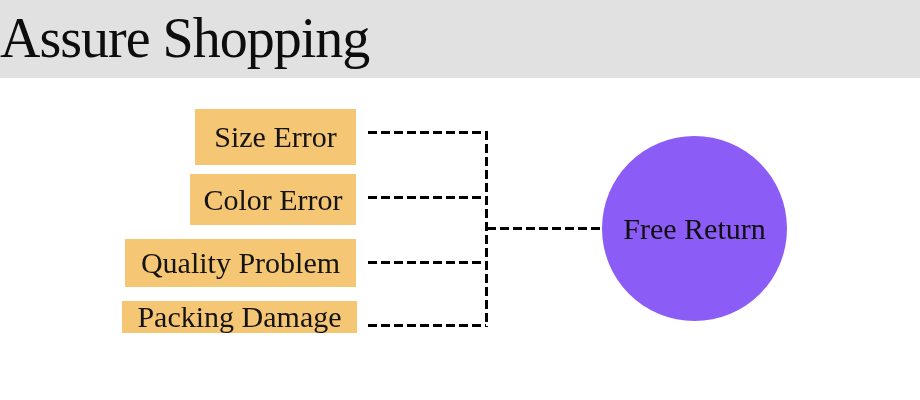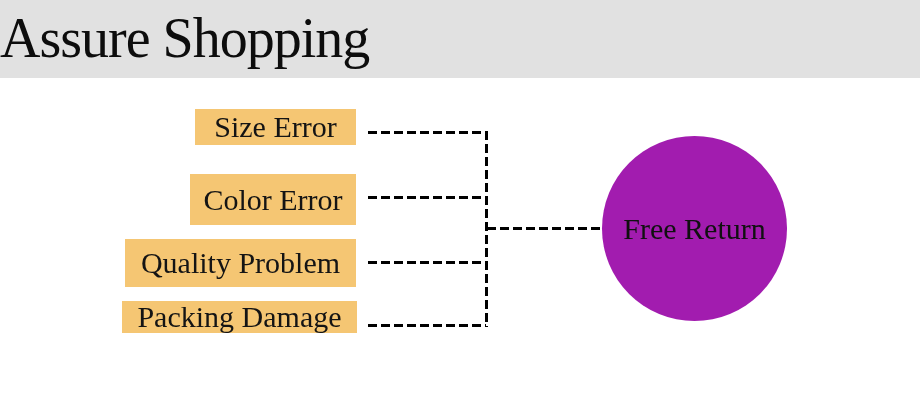--- a/index.html
+++ b/index.html
@@ -38,21 +38,21 @@
   .reason-box {
     position: absolute;
     background: #f5c673;
     display: flex;
     align-items: center;
     justify-content: center;
     font-size: 30px;
     color: #141414;
     white-space: nowrap;
   }
-  .box-size     { left: 195px; top: 109px; width: 161px; height: 36px; }
+  .box-size     { left: 195px; top: 109px; width: 161px; height: 56px; }
   .box-color    { left: 190px; top: 174px; width: 166px; height: 51px; }
   .box-quality  { left: 125px; top: 239px; width: 231px; height: 48px; }
   .box-packing  { left: 122px; top: 301px; width: 235px; height: 32px; }
   
   .hline {
     position: absolute;
     height: 3px;
     background: repeating-linear-gradient(to right, #000 0px, #000 9px, transparent 9px, transparent 13px);
   }
   .vline {
@@ -65,21 +65,21 @@
   .line-quality { left: 368px; top: 261px; width: 118px; }
   .line-packing { left: 368px; top: 324px; width: 118px; }
   .line-bracket { left: 485px; top: 131px; height: 196px; }
   .line-center  { left: 487px; top: 227px; width: 116px; }
   
   .result-circle {
     position: absolute;
     left: 602px; top: 136px;
     width: 185px; height: 185px;
     border-radius: 50%;
-    background: #a21caf;
+    background: #8b5cf6;
     display: flex;
     align-items: center;
     justify-content: center;
     font-size: 30px;
     color: #101010;
     white-space: nowrap;
   }
 </style>
 </head>
 <body>

